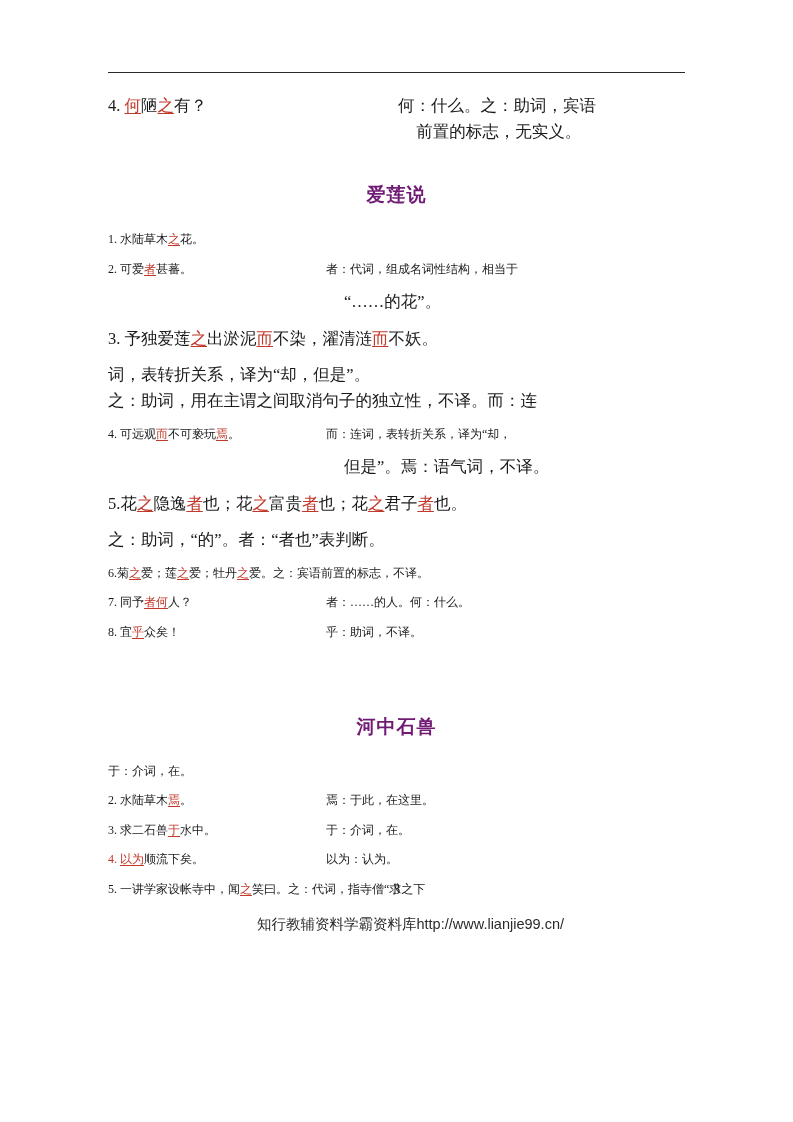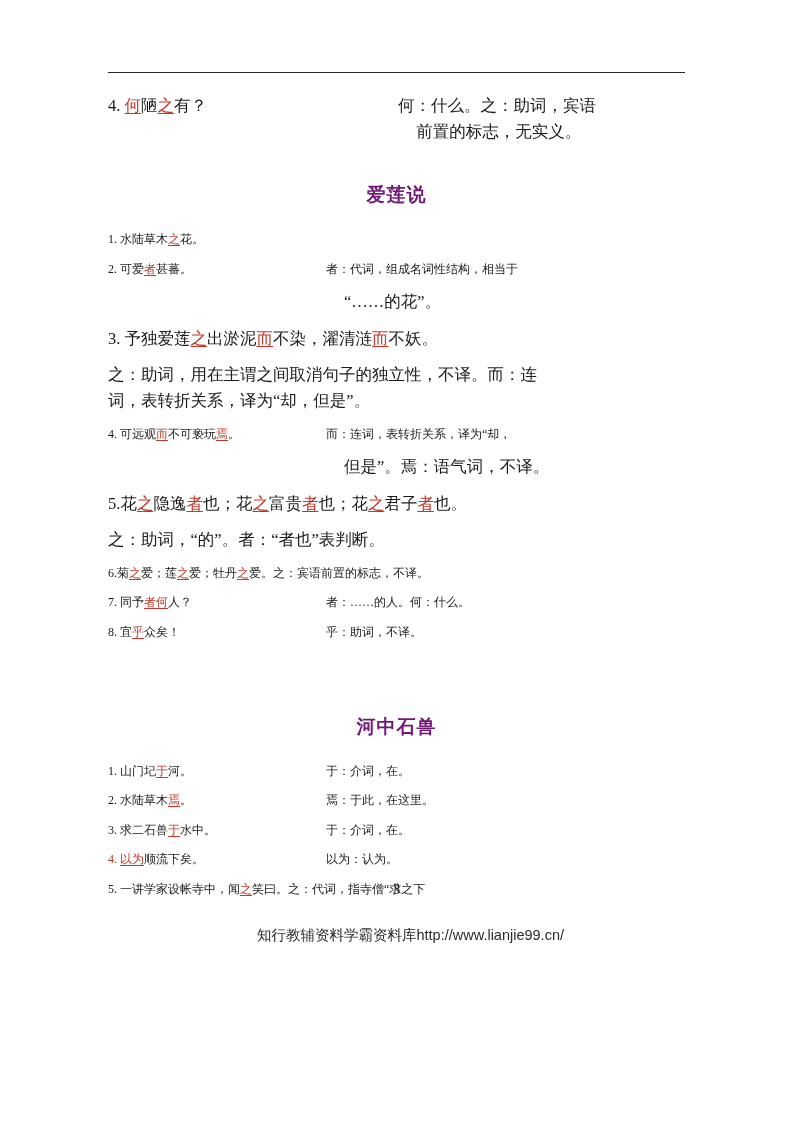--- a/index.html
+++ b/index.html
@@ -113,21 +113,21 @@
     right: 0;
     bottom: 76px;
     text-align: center;
     font-size: 14.5px;
     color: #222;
   }
   .footer-note {
     position: absolute;
     left: 0;
     right: 0;
-    bottom: 29px;
+    bottom: 40px;
     text-align: center;
     font-size: 14.5px;
     color: #2b2b2b;
     font-family: "Liberation Sans", "DejaVu Sans", sans-serif;
     padding-left: 28px;
   }
 </style>
 </head>
 <body>
 
@@ -167,22 +167,22 @@
   </div>
 
   <div class="fullrow">
     <div>
       <span>3.</span>
       <span>予独爱莲</span><span class="hl">之</span><span>出淤泥</span><span class="hl">而</span><span>不染，濯清涟</span><span class="hl">而</span><span>不妖。</span>
     </div>
   </div>
 
   <div class="fullrow">
+    <span class="indent">词，表转折关系，译为“却，但是”。</span>
     <span class="indent">之：助词，用在主谓之间取消句子的独立性，不译。而：连</span>
-    <span class="indent">词，表转折关系，译为“却，但是”。</span>
   </div>
 
   <div class="hang">
     <div class="row">
       <div class="col-a">
         <span>4.</span>
         <span>可远观</span><span class="hl">而</span><span>不可亵玩</span><span class="hl">焉</span><span>。</span>
       </div>
       <div class="col-b">而：连词，表转折关系，译为“却，</div>
     </div>
@@ -218,24 +218,20 @@
     <div class="col-a">
       <span>8.</span>
       <span>宜</span><span class="hl">乎</span><span>众矣！</span>
     </div>
     <div class="col-b">乎：助词，不译。</div>
   </div>
 
   <div class="section-title second">河中石兽</div>
 
   <div class="row">
-    <div class="col-a">
-      <span>1.</span>
-      <span>山门圮</span><span class="hl">于</span><span>河。</span>
-    </div>
     <div class="col-b">于：介词，在。</div>
   </div>
 
   <div class="row">
     <div class="col-a">
       <span>2.</span>
       <span>水陆草木</span><span class="hl">焉</span><span>。</span>
     </div>
     <div class="col-b">焉：于此，在这里。</div>
   </div>

